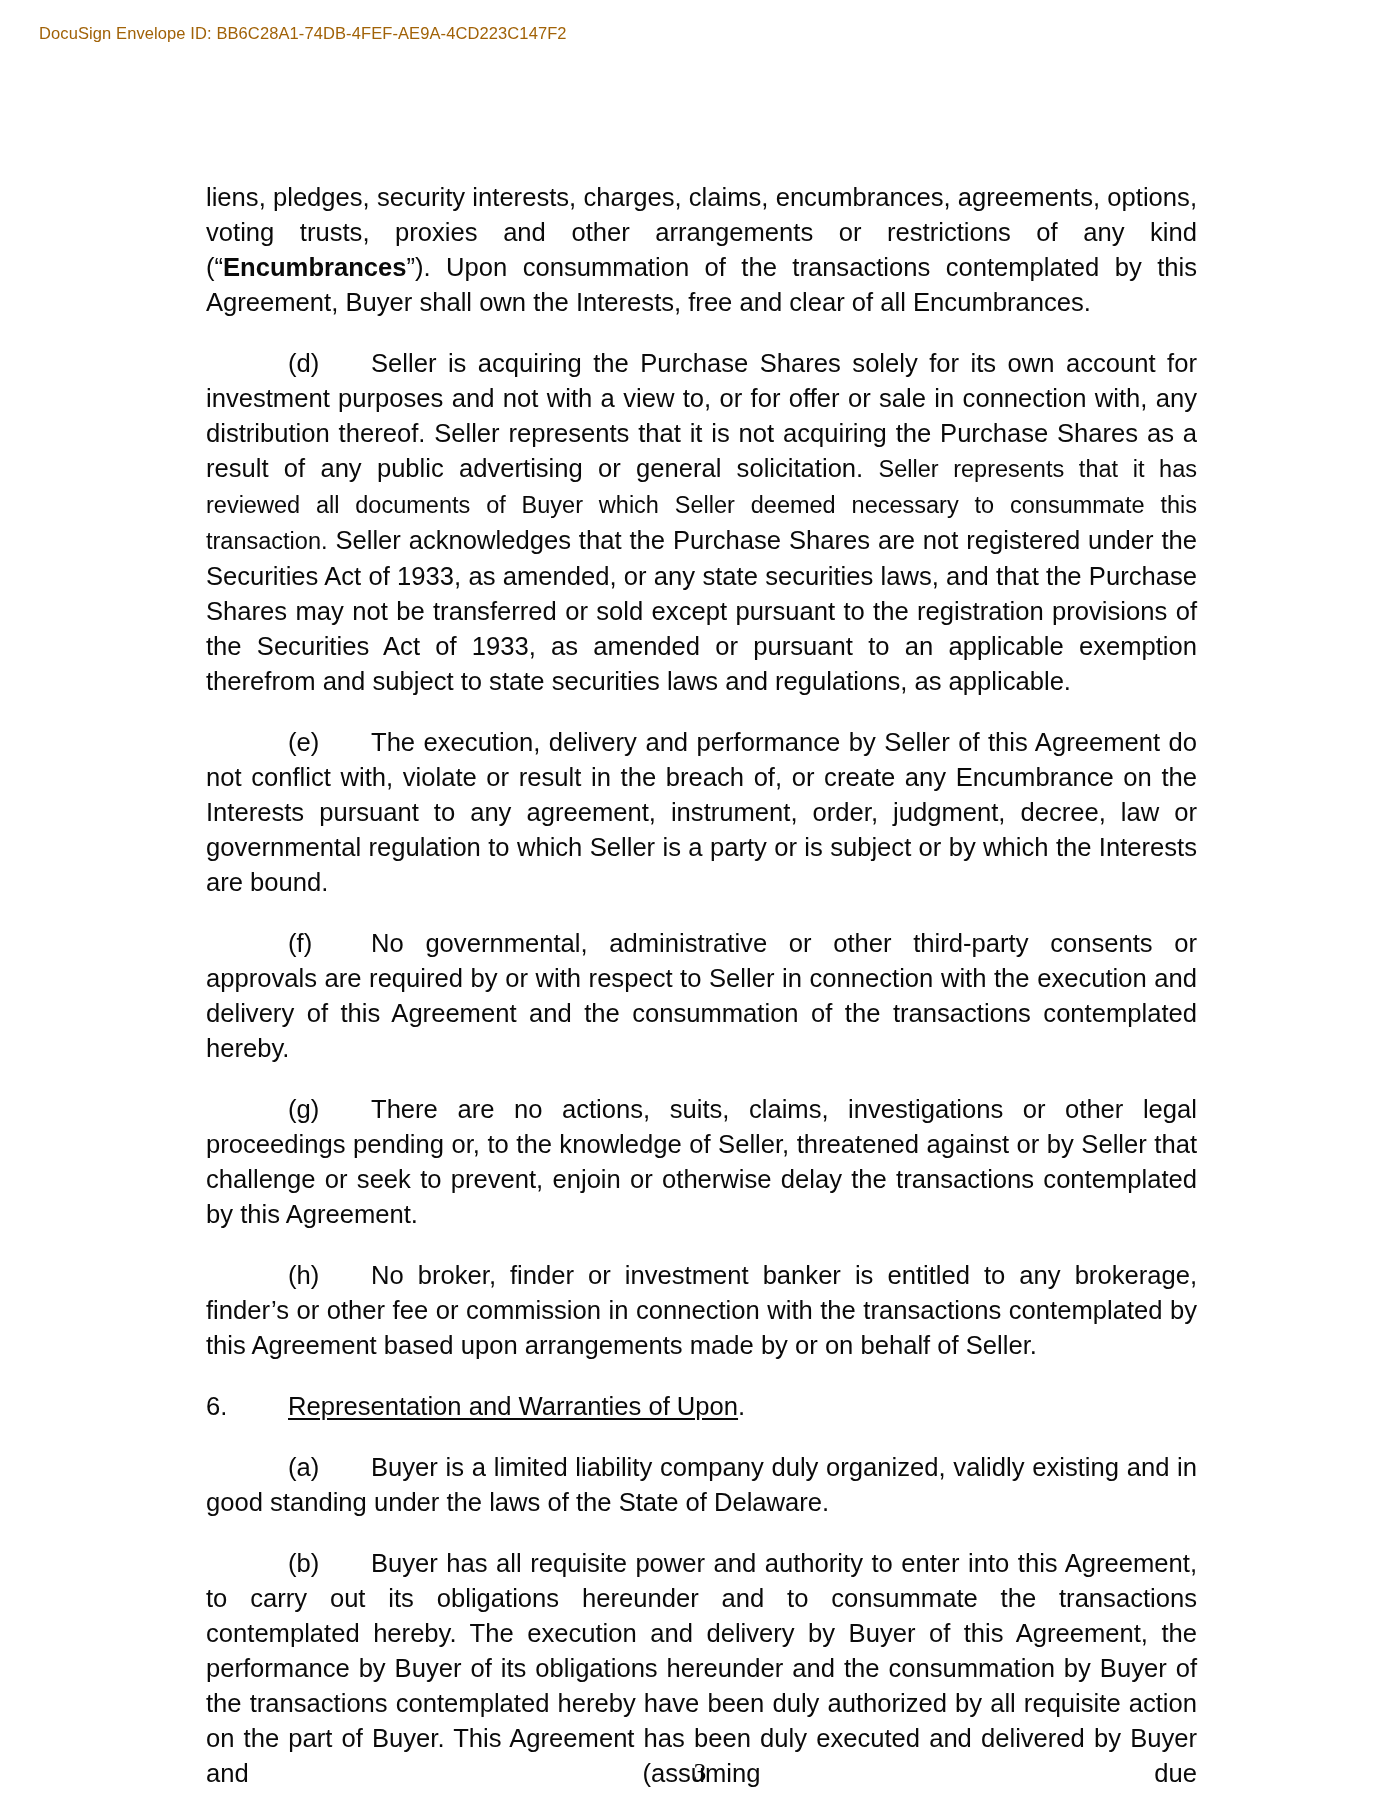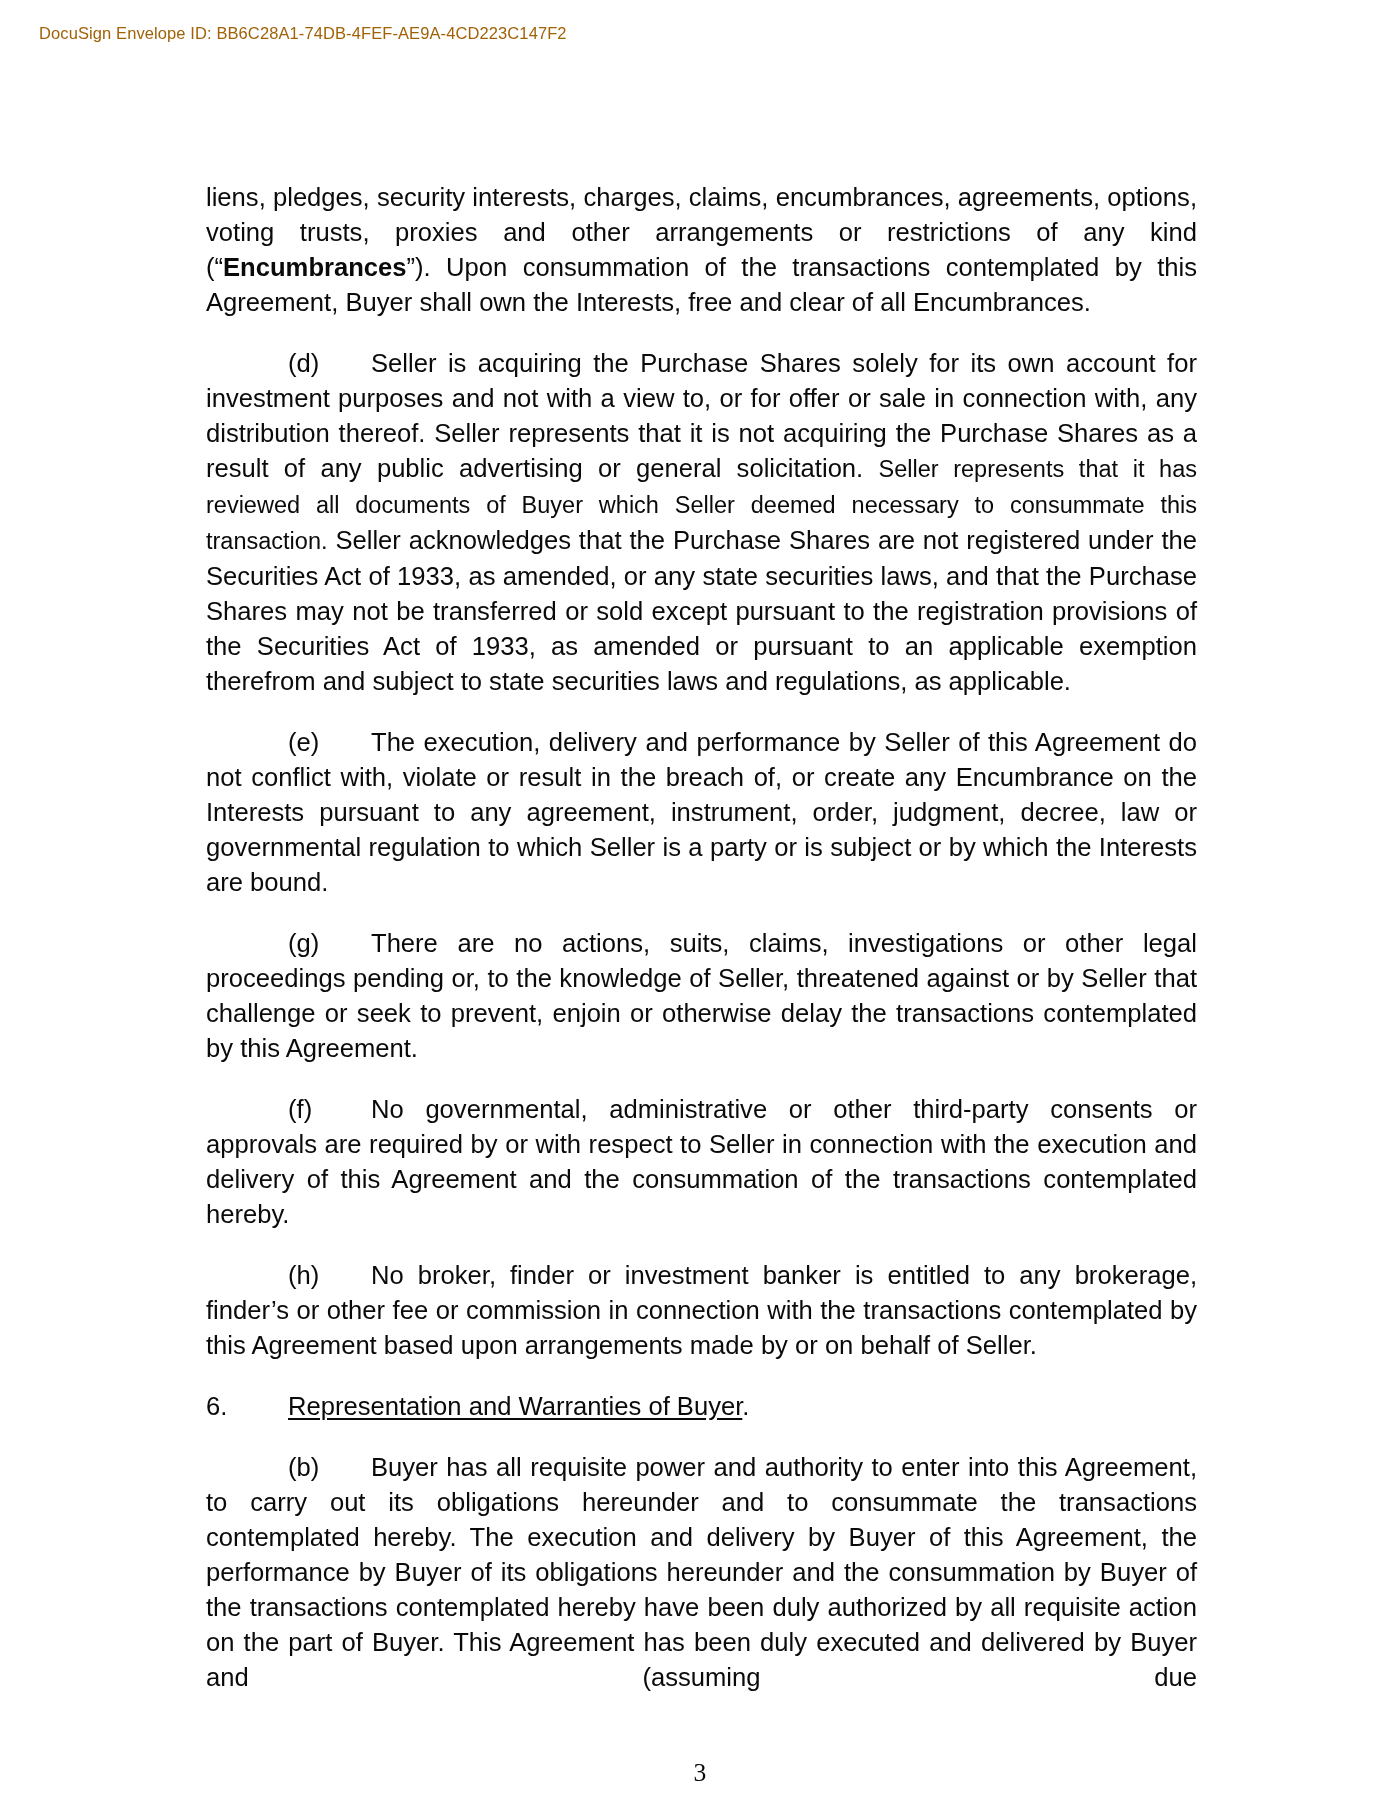--- a/index.html
+++ b/index.html
@@ -36,26 +36,27 @@
 <div class="envelope">DocuSign Envelope ID: BB6C28A1-74DB-4FEF-AE9A-4CD223C147F2</div>
 
 <div class="page-text">
 
   <p class="para first"><span>liens, pledges, security interests, charges, claims, encumbrances, agreements, options, voting trusts, proxies and other arrangements or restrictions of any kind (“</span><span class="b">Encumbrances</span><span>”). Upon consummation of the transactions contemplated by this Agreement, Buyer shall own the Interests, free and clear of all Encumbrances.</span></p>
 
   <p class="para"><span class="indent-label">(d)</span><span>Seller is acquiring the Purchase Shares solely for its own account for investment purposes and not with a view to, or for offer or sale in connection with, any distribution thereof. Seller represents that it is not acquiring the Purchase Shares as a result of any public advertising or general solicitation. </span><span class="small-sent">Seller represents that it has reviewed all documents of Buyer which Seller deemed necessary to consummate this transaction.</span><span> Seller acknowledges that the Purchase Shares are not registered under the Securities Act of 1933, as amended, or any state securities laws, and that the Purchase Shares may not be transferred or sold except pursuant to the registration provisions of the Securities Act of 1933, as amended or pursuant to an applicable exemption therefrom and subject to state securities laws and regulations, as applicable.</span></p>
 
   <p class="para"><span class="indent-label">(e)</span><span>The execution, delivery and performance by Seller of this Agreement do not conflict with, violate or result in the breach of, or create any Encumbrance on the Interests pursuant to any agreement, instrument, order, judgment, decree, law or governmental regulation to which Seller is a party or is subject or by which the Interests are bound.</span></p>
 
+  <p class="para"><span class="indent-label">(f)</span><span>No governmental, administrative or other third-party consents or approvals are required by or with respect to Seller in connection with the execution and delivery of this Agreement and the consummation of the transactions contemplated hereby.</span></p>
+
   <p class="para"><span class="indent-label">(g)</span><span>There are no actions, suits, claims, investigations or other legal proceedings pending or, to the knowledge of Seller, threatened against or by Seller that challenge or seek to prevent, enjoin or otherwise delay the transactions contemplated by this Agreement.</span></p>
-
-  <p class="para"><span class="indent-label">(f)</span><span>No governmental, administrative or other third-party consents or approvals are required by or with respect to Seller in connection with the execution and delivery of this Agreement and the consummation of the transactions contemplated hereby.</span></p>
 
   <p class="para"><span class="indent-label">(h)</span><span>No broker, finder or investment banker is entitled to any brokerage, finder’s or other fee or commission in connection with the transactions contemplated by this Agreement based upon arrangements made by or on behalf of Seller.</span></p>
 
-  <p class="section-heading"><span class="section-num">6.</span><span class="u">Representation and Warranties of Buyer</span><span>.</span></p>
+  <p class="section-heading"><span class="section-num">6.</span><span class="u">Representation and Warranties of Upon</span><span>.</span></p>
 
+  <p class="para"><span class="indent-label">(a)</span><span>Buyer is a limited liability company duly organized, validly existing and in good standing under the laws of the State of Delaware.</span></p>
 
   <p class="para" style="text-align-last: justify;"><span class="indent-label">(b)</span><span>Buyer has all requisite power and authority to enter into this Agreement, to carry out its obligations hereunder and to consummate the transactions contemplated hereby. The execution and delivery by Buyer of this Agreement, the performance by Buyer of its obligations hereunder and the consummation by Buyer of the transactions contemplated hereby have been duly authorized by all requisite action on the part of Buyer. This Agreement has been duly executed and delivered by Buyer and (assuming due</span></p>
 
 </div>
 
 <div class="page-number">3</div>
 
 </body></html>

